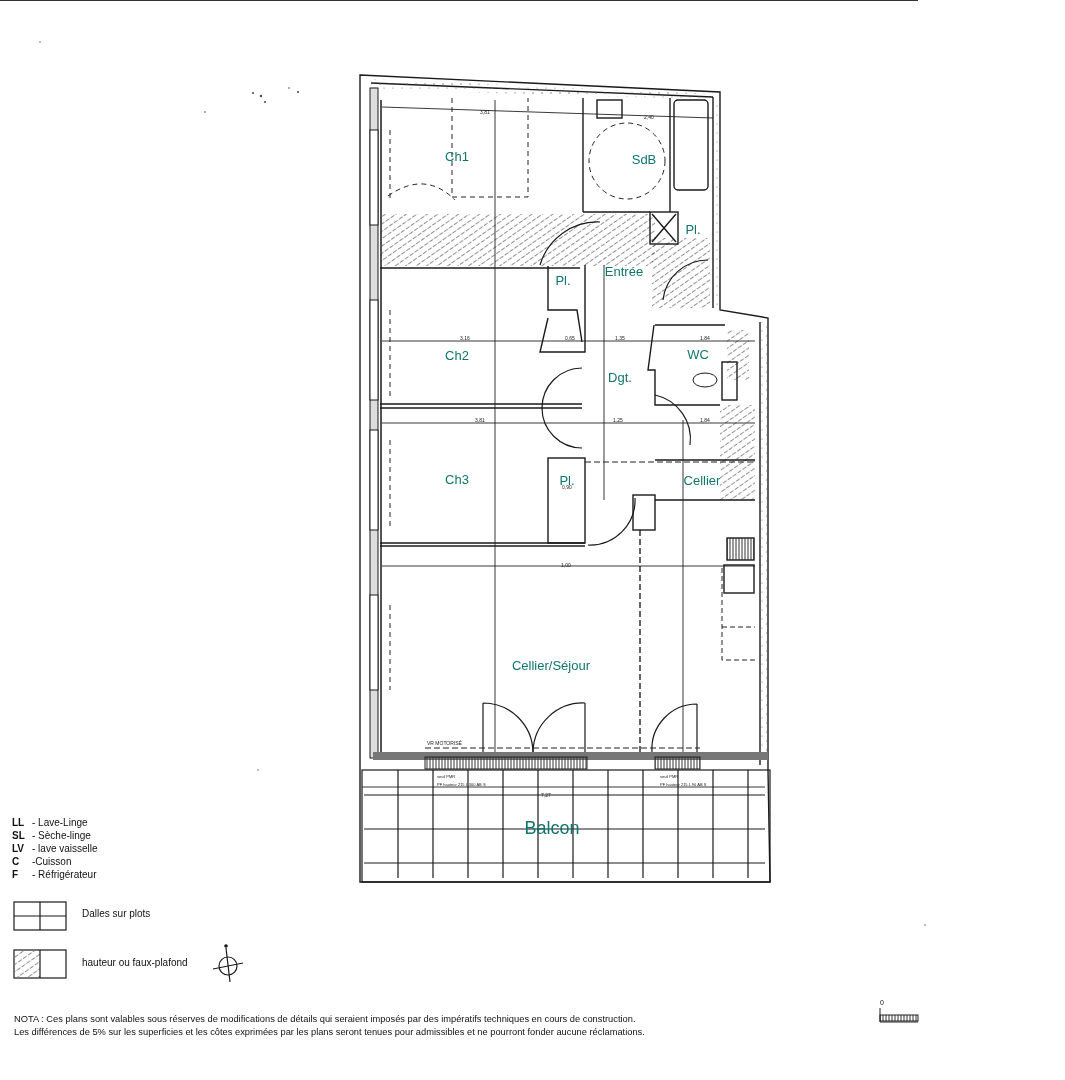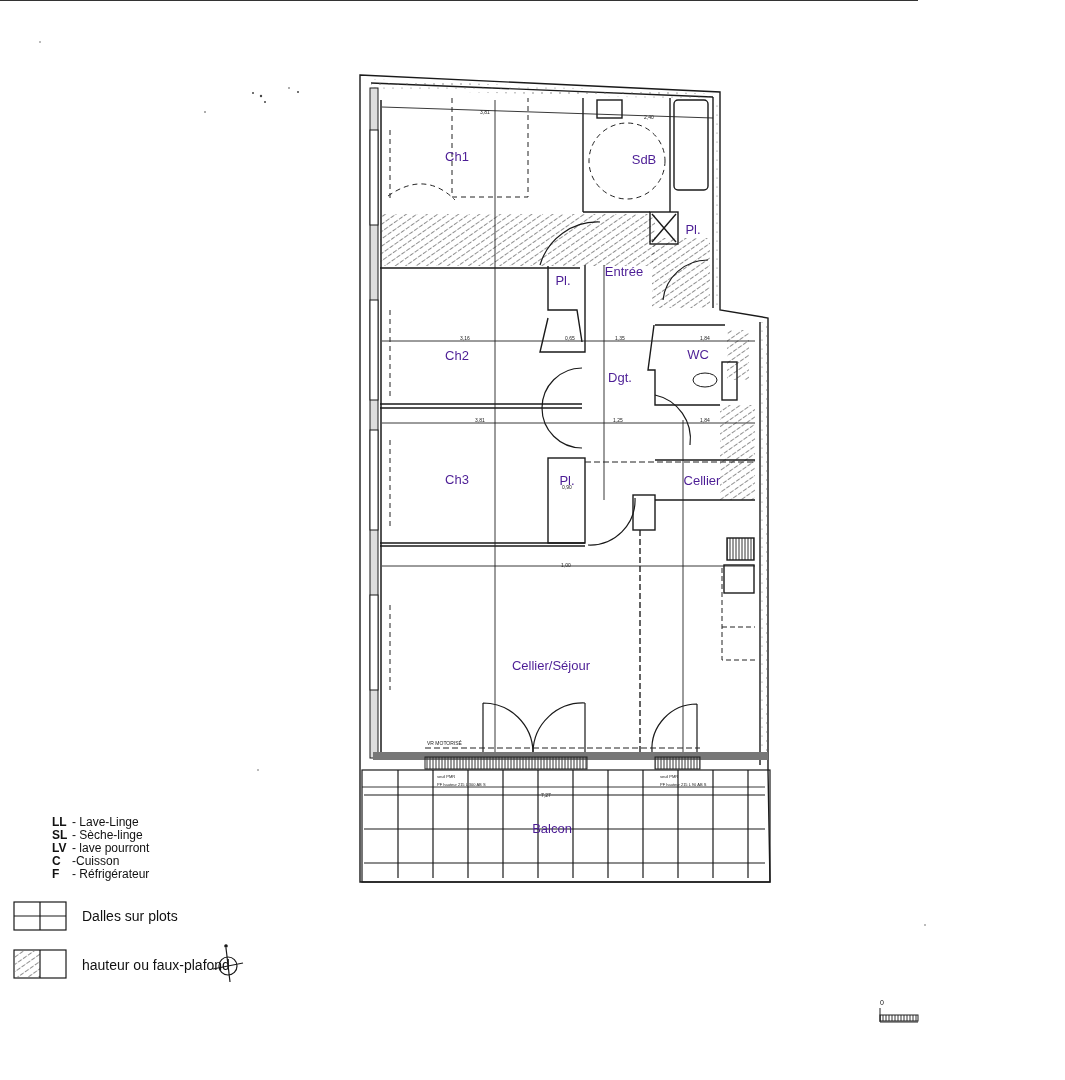--- a/index.html
+++ b/index.html
@@ -1,23 +1,23 @@
 <!DOCTYPE html>
 <html><head>
   <meta charset="utf-8">
   <style>
     html, body { margin:0; padding:0; background:#ffffff; }
     body { width:1065px; height:1080px; position:relative; overflow:hidden; font-family:"Liberation Sans", sans-serif; color:#111; }
     .topline { position:absolute; left:0; top:0; width:918px; height:1px; background:#333; }
     #plan { position:absolute; left:0; top:0; }
-    .room-label { position:absolute; font-size:13px; color:#4c1d95; transform:translate(-50%,-50%); white-space:nowrap; }
-    .legend-abbr { position:absolute; left:12px; top:816px; font-size:12px; line-height:13px;margin-left:40px; }
+    .room-label { position:absolute; font-size:13px; color:#0f766e; transform:translate(-50%,-50%); white-space:nowrap; }
+    .legend-abbr { position:absolute; left:12px; top:816px; font-size:10px; line-height:13px; }
     .legend-abbr div { white-space:nowrap; }
     .legend-abbr .k { display:inline-block; width:20px; font-weight:bold; }
-    .sym-label { position:absolute; left:82px; font-size:14px; }
+    .sym-label { position:absolute; left:82px; font-size:10px; }
     .nota { position:absolute; left:14px; top:1013px; font-size:9.3px; line-height:13px; white-space:nowrap; }
     .scale-zero { position:absolute; left:880px; top:999px; font-size:7px; }
   </style>
 </head>
 <body>
 
 <div class="topline"></div>
 
 <svg id="plan" width="1065" height="1080">
   <defs>
@@ -212,30 +212,32 @@
   <div class="room-label" style="left:693px;top:229px">Pl.</div>
   <div class="room-label" style="left:563px;top:280px">Pl.</div>
   <div class="room-label" style="left:624px;top:271px">Entrée</div>
   <div class="room-label" style="left:457px;top:355px">Ch2</div>
   <div class="room-label" style="left:698px;top:354px">WC</div>
   <div class="room-label" style="left:620px;top:377px">Dgt.</div>
   <div class="room-label" style="left:457px;top:479px">Ch3</div>
   <div class="room-label" style="left:567px;top:480px">Pl.</div>
   <div class="room-label" style="left:702px;top:480px">Cellier</div>
   <div class="room-label" style="left:551px;top:665px">Cellier/Séjour</div>
-  <div class="room-label" style="left:552px;top:828px;font-size:13px">Balcon</div>
+  <div class="room-label" style="left:552px;top:828px;font-size:18px">Balcon</div>
 </div>
 
 <div class="legend-abbr">
   <div><span class="k">LL</span><span>- Lave-Linge</span></div>
   <div><span class="k">SL</span><span>- Sèche-linge</span></div>
-  <div><span class="k">LV</span><span>- lave pourront</span></div>
+  <div><span class="k">LV</span><span>- lave vaisselle</span></div>
   <div><span class="k">C</span><span>-Cuisson</span></div>
   <div><span class="k">F</span><span>- Réfrigérateur</span></div>
 </div>
 
 <div class="sym-label" style="top:908px">Dalles sur plots</div>
 <div class="sym-label" style="top:957px">hauteur ou faux-plafond</div>
 
 <div class="nota">
+  <div>NOTA : Ces plans sont valables sous réserves de modifications de détails qui seraient imposés par des impératifs techniques en cours de construction.</div>
+  <div>Les différences de 5% sur les superficies et les côtes exprimées par les plans seront tenues pour admissibles et ne pourront fonder aucune réclamations.</div>
 </div>
 
 <div class="scale-zero">0</div>
 
 </body></html>

